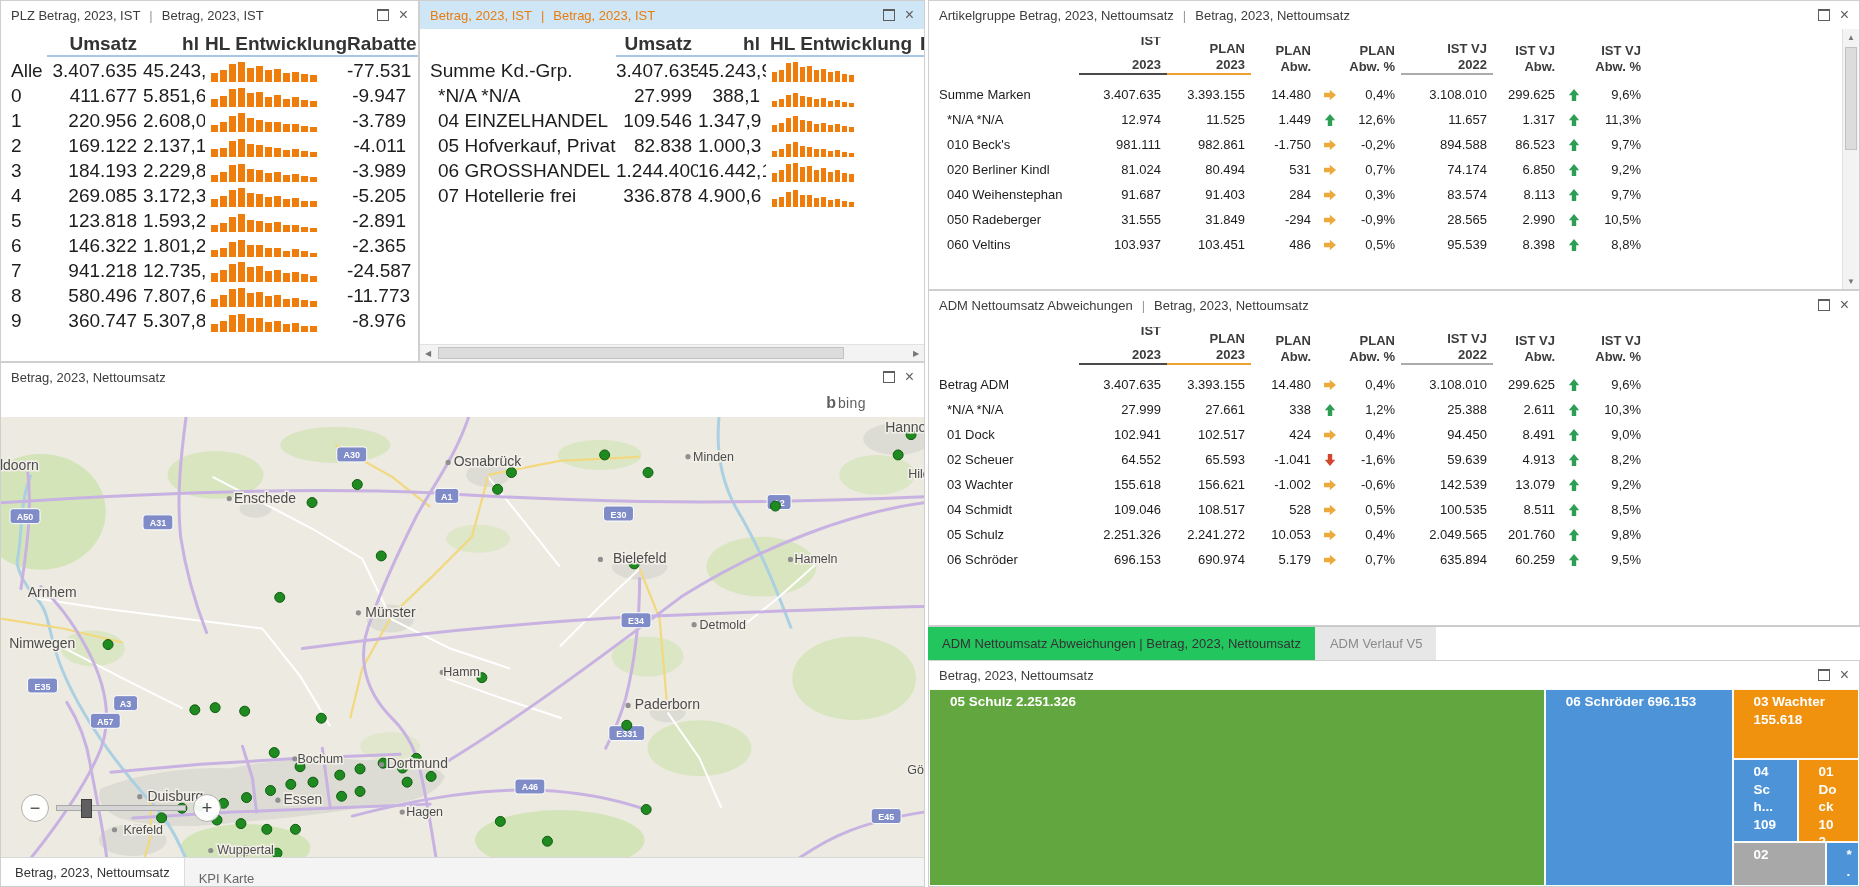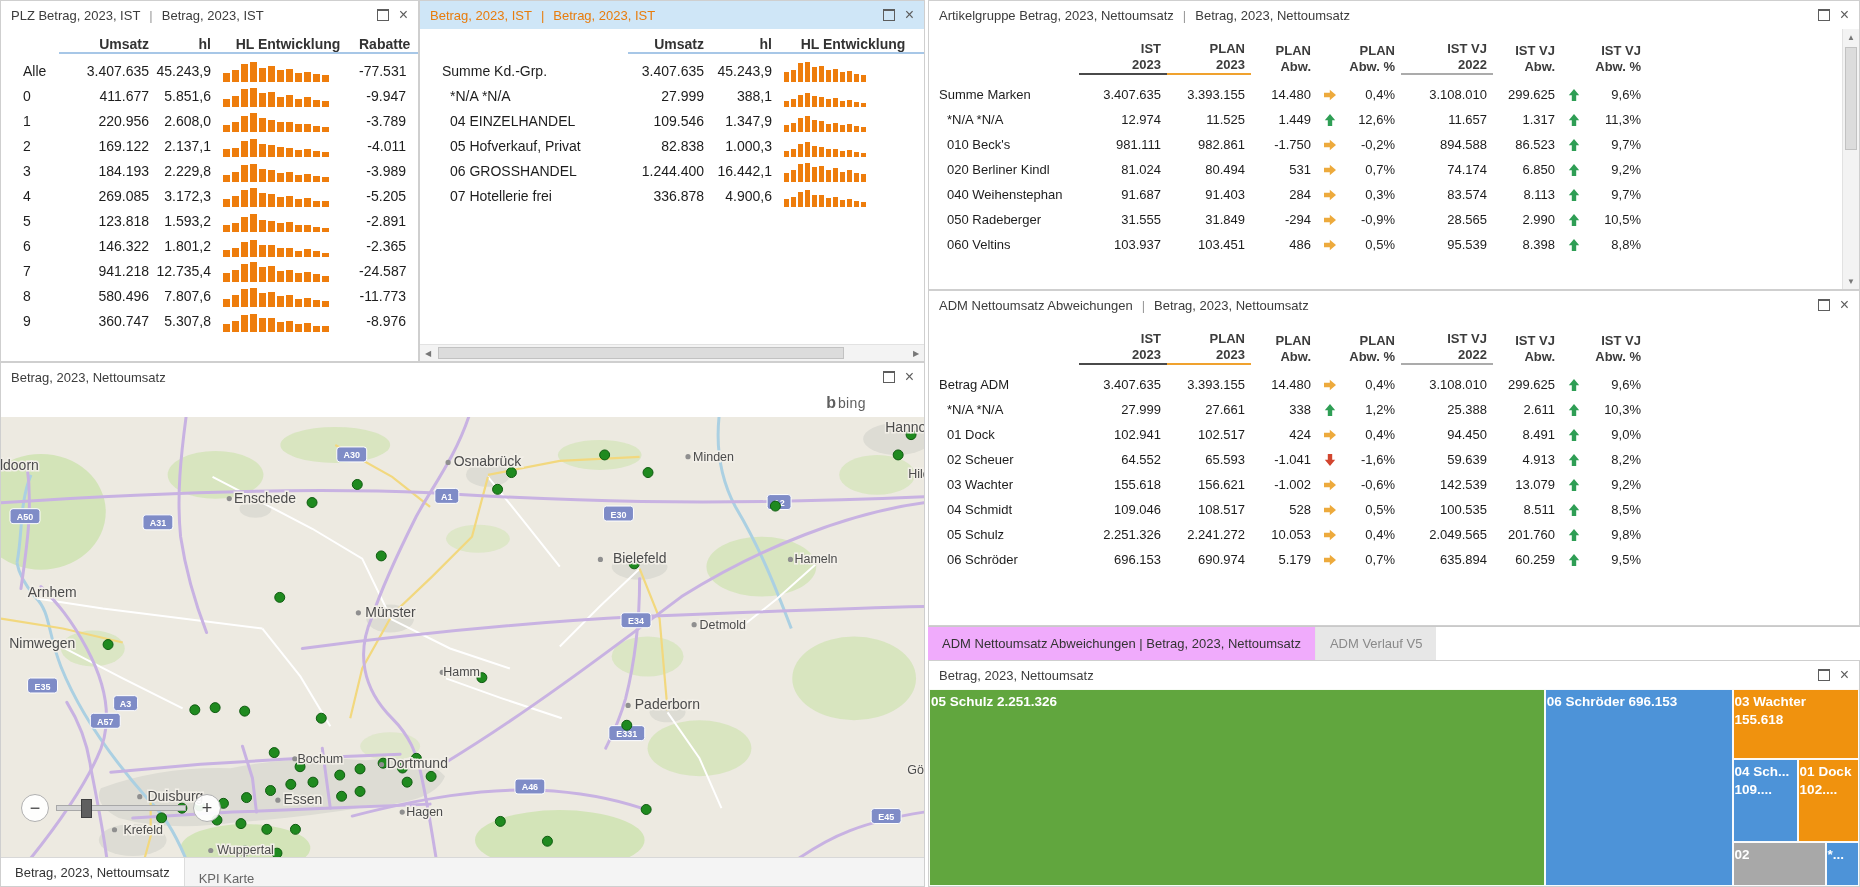--- a/index.html
+++ b/index.html
@@ -12,21 +12,21 @@
   }
   .panel{position:absolute;background:#fff;border:1px solid #cfcfcf;box-sizing:border-box;overflow:hidden;}
   .tbar{height:28px;display:flex;align-items:center;padding:0 10px;font-size:13px;color:#3c3c3c;background:#fff;white-space:nowrap;}
   .tbar .sep{margin:0 9px;color:#9a9a9a;}
   .tbar.active{background:var(--tb-active-bg);color:var(--tb-active-tx);}
   .tbar.active .sep{color:var(--tb-active-tx);}
   .winbtns{margin-left:auto;display:flex;align-items:center;gap:10px;}
   .btn-max i{display:block;width:10px;height:9px;border:1px solid #5d5d5d;border-top-width:2px;}
   .btn-close{font-size:16px;line-height:16px;color:#5d5d5d;}
   
-  .srow{display:grid;height:25px;align-items:center;font-size:14px;padding-left:12px;}
+  .srow{display:grid;height:25px;align-items:center;font-size:19px;}
   .p1 .srow{grid-template-columns:46px 96px 62px 142px 1fr;}
   .p2 .srow{grid-template-columns:196px 82px 68px 150px 46px;}
   .c{overflow:hidden;white-space:nowrap;}
   .c.num{text-align:right;padding-right:6px;}
   .c.lab{padding-left:10px;}
   .c.lab.sub{padding-left:18px;}
   .c.rab{padding-right:12px;}
   .shead{font-weight:bold;color:#333;height:24px;margin-top:4px;}
   .shead .c.devh{text-align:center;}
   .shead .c.ul{border-bottom:2px solid var(--hdr-blue);}
@@ -34,57 +34,57 @@
   .spark{display:flex;align-items:flex-end;height:20px;}
   .spark i{display:block;background:var(--orange);margin-right:2px;}
   .p1 .spark i{width:7px;}
   .p2 .spark i{width:5px;}
   
   .dwrap{padding-top:6px;}
   .drow{display:grid;grid-template-columns:150px 88px 84px 66px 26px 58px 92px 68px 26px 60px;height:25px;align-items:center;font-size:13px;}
   .dhead{height:42px;margin-bottom:5px;}
   .dhead .c{display:flex;flex-direction:column;justify-content:flex-end;align-items:flex-end;
             padding-right:6px;font-weight:bold;color:#3c3c3c;font-size:13px;line-height:16px;height:38px;box-sizing:border-box;}
-  .dhead .c.u-dark{border-bottom:2px solid var(--u-ist);}
+  .dhead .c.u-dark{border-bottom:2px solid var(--u-ist);gap:8px;}
   .dhead .c.u-orange{border-bottom:2px solid var(--u-plan);}
   .dhead .c.u-gray{border-bottom:2px solid var(--u-vj);}
   .arr{display:flex;align-items:center;justify-content:center;}
   
   .hscroll{position:absolute;left:0;right:0;bottom:0;height:16px;background:#f3f3f3;border-top:1px solid #e2e2e2;display:flex;}
   .hscroll .sbtn,.vscroll .sbtn{width:16px;height:16px;display:flex;align-items:center;justify-content:center;font-size:8px;color:#777;background:#f3f3f3;}
   .hscroll .track{flex:1;position:relative;}
   .hscroll .thumb{position:absolute;left:2px;top:2px;bottom:2px;width:86%;background:#dcdcdc;border:1px solid #c2c2c2;box-sizing:border-box;}
   .vscroll{position:absolute;top:28px;right:0;bottom:0;width:16px;background:#f3f3f3;border-left:1px solid #e2e2e2;display:flex;flex-direction:column;}
   .vscroll .track{flex:1;position:relative;}
   .vscroll .thumb{position:absolute;top:2px;left:2px;right:2px;height:45%;background:#dcdcdc;border:1px solid #c2c2c2;box-sizing:border-box;}
   
   .tabrow{position:absolute;display:flex;align-items:stretch;background:#fff;border-top:1px solid #c9c9c9;box-sizing:border-box;font-size:13px;}
   .rtab{display:flex;align-items:center;padding:0 14px;white-space:nowrap;}
-  .rtab.on{color:#333;background:#f0abfc;border-right:1px solid #e4e4e4;}
+  .rtab.on{color:#333;background:#22c55e;border-right:1px solid #e4e4e4;}
   .rtab.off{color:#8a8a8a;background:#e7e7e7;}
   
   #panel-map .strip{position:absolute;top:28px;left:0;right:0;height:26px;background:#fff;}
   .bing{position:absolute;right:58px;top:3px;display:flex;align-items:baseline;color:#5f5f5f;}
   .bing .b{font-weight:bold;font-size:16px;margin-right:2px;}
   .bing .t{font-size:14px;letter-spacing:.4px;}
   .map-canvas{position:absolute;top:54px;left:0;right:0;bottom:28px;overflow:hidden;}
   .map-canvas svg{width:100%;height:100%;display:block;}
   .zoomctl{position:absolute;left:20px;bottom:36px;display:flex;align-items:center;}
   .zbtn{width:28px;height:28px;border-radius:50%;background:rgba(255,255,255,.93);border:1px solid #b0b0b0;
         color:#444;font-size:18px;display:flex;align-items:center;justify-content:center;box-sizing:border-box;}
   .ztrack{width:128px;height:4px;background:#d6d6d6;border:1px solid #a8a8a8;margin:0 7px;position:relative;}
   .zhandle{position:absolute;left:24px;top:-7px;width:9px;height:17px;background:#5f5f5f;border:1px solid #3f3f3f;}
   .map-tabs{position:absolute;left:0;right:0;bottom:0;height:28px;background:#f4f4f4;border-top:1px solid #d8d8d8;display:flex;font-size:13px;}
   .mtab{display:flex;align-items:center;padding:0 14px;white-space:nowrap;}
   .mtab.on{background:#fff;color:#333;border-right:1px solid #ddd;}
   .mtab.off{color:#666;margin-top:12px;}
   
   .tmap{position:absolute;top:28px;left:0;right:0;bottom:0;}
   .tile{position:absolute;box-sizing:border-box;border:1px solid rgba(255,255,255,.95);overflow:hidden;}
-  .tlabel{color:#fff;font-weight:bold;font-size:13.5px;line-height:1.3;padding:3px 1px;word-wrap:break-word;}
+  .tlabel{color:#fff;font-weight:bold;font-size:13.5px;line-height:1.3;padding:3px 20px;word-wrap:break-word;}
 </style>
 </head>
 <body>
 
 <section class="panel p1" id="panel-plz" style="left:0;top:0;width:419px;height:362px;">
   <header class="tbar">
     <span>PLZ Betrag, 2023, IST</span>
     <span class="sep">|</span>
     <span>Betrag, 2023, IST</span>
     <span class="winbtns">

